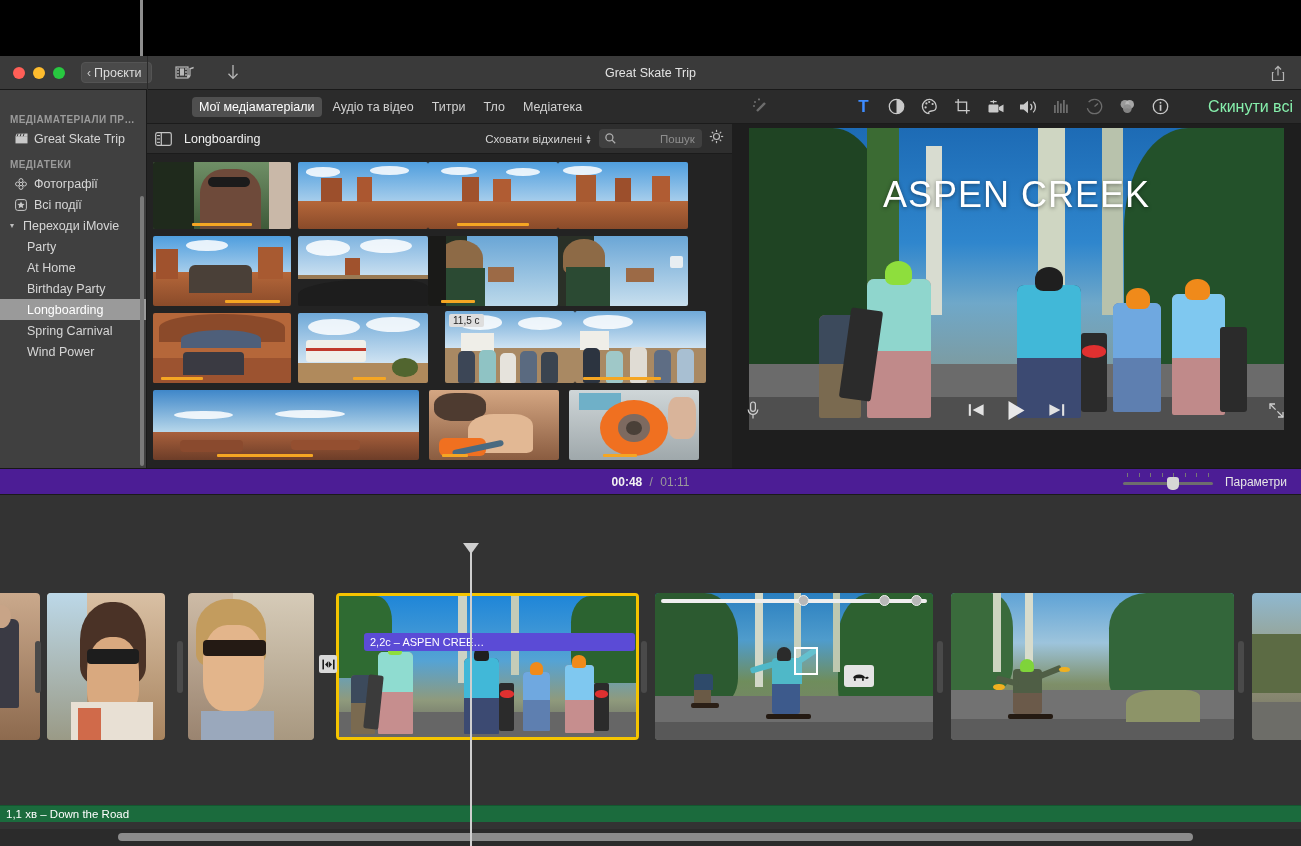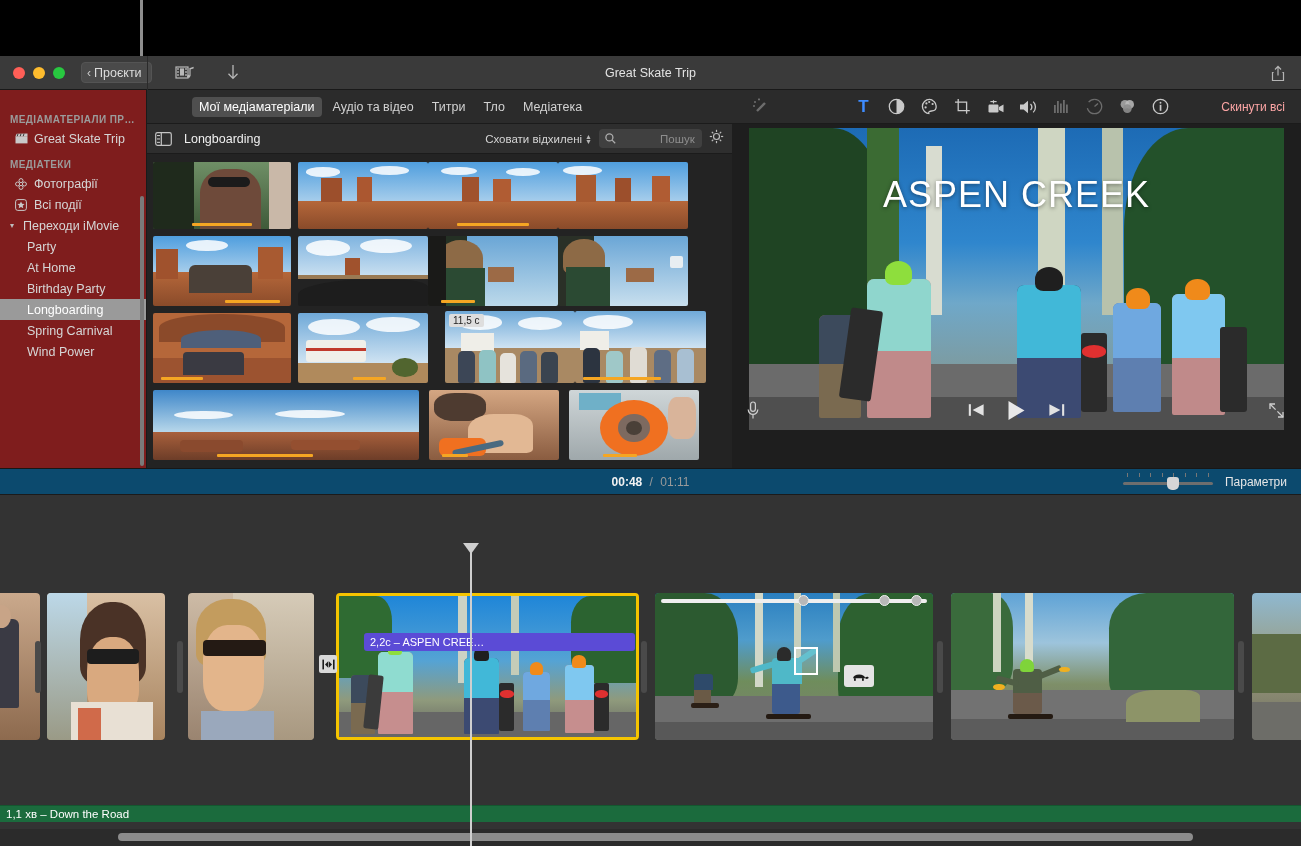--- a/index.html
+++ b/index.html
@@ -60,21 +60,21 @@
     position: absolute; right: 14px; top: 8px; width: 18px; height: 19px;
     display: flex; align-items: center; justify-content: center; color: #b4b4b4;
   }
 
   
   .upper { position: absolute; left: 0; top: 34px; width: 1301px; height: 378px; }
 
   
   .sidebar {
     position: absolute; left: 0; top: 0; width: 147px; height: 378px;
-    background: #7f1d1d; border-right: 1px solid #1a1a1a;
+    background: #404040; border-right: 1px solid #1a1a1a;
     padding-top: 24px; overflow: hidden;
   }
   .sb-header {
     color: #9b9b9b; font-size: 10px; font-weight: bold; letter-spacing: .4px;
     padding: 0 0 3px 10px; text-transform: uppercase; white-space: nowrap; overflow: hidden;
   }
   .sb-item {
     display: flex; align-items: center; gap: 6px; height: 21px;
     padding-left: 14px; color: #d6d6d6; font-size: 12.5px; white-space: nowrap;
   }
@@ -124,38 +124,38 @@
   }
 
   
   .viewer { position: absolute; left: 732px; top: 0; width: 569px; height: 378px; background: #1e1e1e; }
   .viewer-toolbar { height: 34px; display: flex; align-items: center; background: #2b2b2b; border-bottom: 1px solid #1b1b1b; }
   .vt-icons { display: flex; align-items: center; gap: 0px; margin-left: 12px; }
   .vt-ico { width: 33px; height: 26px; display: flex; align-items: center; justify-content: center; color: #c9c9c9; }
   .vt-ico.dim { color: #6d6d6d; }
   .vt-ico.active { color: #3e8cff; }
   .vt-gap { width: 70px; }
-  .reset-all { margin-left: auto; margin-right: 16px; color: #fca5a5; font-size: 12px; }
+  .reset-all { margin-left: auto; margin-right: 8px; color: #86efac; font-size: 16px; }
 
   .video-area { position: relative; width: 569px; height: 310px; display: flex; align-items: center; justify-content: center; background: #1e1e1e; }
   .video-frame { position: relative; width: 535px; height: 302px; overflow: hidden; background: #1b3a52; }
   .aspen-title {
     position: absolute; left: 0; right: 0; top: 46px; text-align: center;
     color: #fff; font-size: 36px; letter-spacing: 1px; font-weight: 300;
     text-shadow: 0 1px 4px rgba(0,0,0,.45);
   }
   .play-row { position: absolute; left: 0; bottom: 0; width: 569px; height: 44px; display:flex; align-items:center; }
   .mic { margin-left: 14px; color: #cfcfcf; }
   .transport { position: absolute; left: 0; right: 0; display: flex; align-items: center; justify-content: center; gap: 22px; color: #e2e2e2; }
   .expand { margin-left: auto; margin-right: 16px; color: #cfcfcf; }
 
   
   .tl-toolbar {
     position: absolute; left: 0; top: 412px; width: 1301px; height: 27px;
-    background: #0c4a6e; border-top: 1px solid #171717; border-bottom: 1px solid #1b1b1b;
+    background: #4c1d95; border-top: 1px solid #171717; border-bottom: 1px solid #1b1b1b;
     display: flex; align-items: center;
   }
   .timecode { position: absolute; left: 0; right: 0; text-align: center; font-size: 12px; }
   .timecode .cur { color: #f2f2f2; font-weight: bold; }
   .timecode .sep { color: #9a9a9a; margin: 0 4px; }
   .timecode .tot { color: #9a9a9a; }
   .tl-right { margin-left: auto; display: flex; align-items: center; gap: 12px; margin-right: 14px; }
   .zoom-slider { position: relative; width: 90px; height: 14px; }
   .zoom-ticks { position: absolute; left: 4px; top: -2px; width: 82px; display: flex; justify-content: space-between; }
   .zoom-ticks i { width: 1px; height: 4px; background: #777; display: block; }

